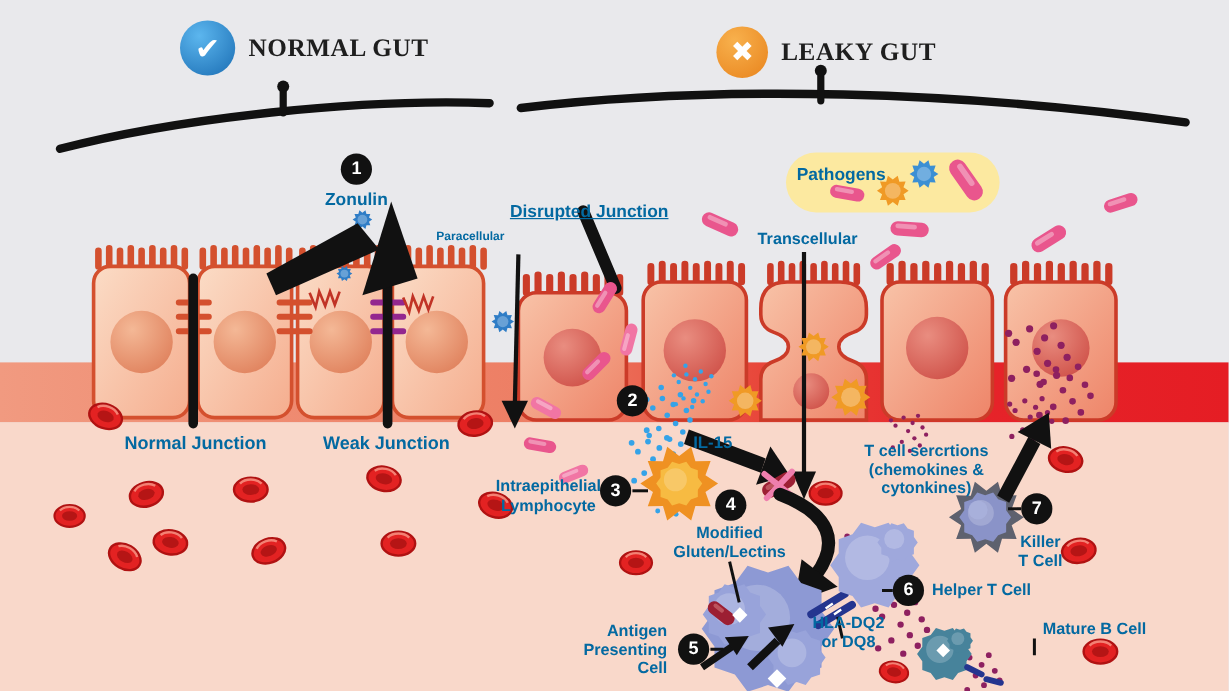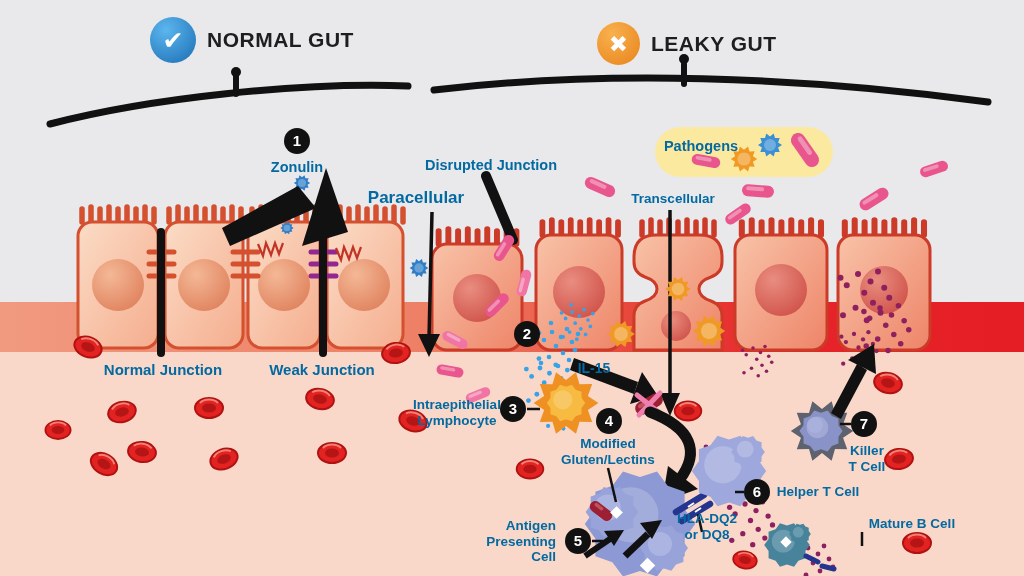--- a/index.html
+++ b/index.html
@@ -11,21 +11,21 @@
        white-space:pre-line;letter-spacing:0;}
   .lbl.right{transform:translate(-100%,-50%);text-align:right;}
   .badge{position:absolute;width:26px;height:26px;border-radius:50%;background:#111;
          color:#fff;font-weight:bold;font-size:15px;line-height:26px;text-align:center;}
   .hdr{position:absolute;display:flex;align-items:center;gap:11px;}
   .hicon{width:46px;height:46px;border-radius:50%;display:flex;align-items:center;
          justify-content:center;color:#fff;font-size:25px;font-weight:bold;
          font-family:"DejaVu Sans",sans-serif;}
   .hicon.blue{background:radial-gradient(circle at 35% 28%,#5cb6ee,#1a6db3);}
   .hicon.orange{background:radial-gradient(circle at 35% 28%,#f8b14d,#e8831c);width:43px;height:43px;font-size:23px;}
-  .htxt{font-family:Liberation Sans, sans-serif;font-weight:bold;
+  .htxt{font-family:Liberation Serif, serif;font-weight:bold;
         font-size:21px;color:#1e1e1e;letter-spacing:.5px;}
 </style>
 </head>
 <body>
 
 <div class="stage">
 
 <svg width="1024" height="576" viewBox="0 0 1024 576">
   <defs>
     <linearGradient id="bandGrad" x1="0" y1="0" x2="1" y2="0">
@@ -370,31 +370,34 @@
 
 <div class="badge" style="left:284px;top:128px;">1</div>
 <div class="badge" style="left:514px;top:321px;">2</div>
 <div class="badge" style="left:500px;top:396px;">3</div>
 <div class="badge" style="left:596px;top:408px;">4</div>
 <div class="badge" style="left:565px;top:528px;">5</div>
 <div class="badge" style="left:744px;top:479px;">6</div>
 <div class="badge" style="left:851px;top:411px;">7</div>
 
 <div class="lbl" style="left:297px;top:167px;font-size:14.5px;">Zonulin</div>
-<div class="lbl" style="left:416px;top:198px;font-size:17px;">Paracellular</div>
-<div class="lbl" style="left:491px;top:165px;font-size:14.5px;">Disrupted Junction</div>
+<div class="lbl" style="left:392px;top:198px;font-size:10px;">Paracellular</div>
+<div class="lbl" style="left:491px;top:177px;font-size:14.5px;text-decoration:underline;">Disrupted Junction</div>
 <div class="lbl" style="left:673px;top:199px;">Transcellular</div>
 <div class="lbl" style="left:701px;top:146px;font-size:14.5px;">Pathogens</div>
 <div class="lbl" style="left:163px;top:370px;font-size:15px;">Normal Junction</div>
 <div class="lbl" style="left:322px;top:370px;font-size:15px;">Weak Junction</div>
 <div class="lbl" style="left:594px;top:368px;font-size:14px;">IL-15</div>
 <div class="lbl" style="left:457px;top:400px;margin-top:13px;">Intraepithelial
 Lymphocyte</div>
 <div class="lbl" style="left:608px;top:452px;">Modified
 Gluten/Lectins</div>
+<div class="lbl" style="left:772px;top:391px;">T cell sercrtions
+(chemokines &amp;
+cytonkines)</div>
 <div class="lbl" style="left:867px;top:459px;">Killer
 T Cell</div>
 <div class="lbl" style="left:818px;top:492px;">Helper T Cell</div>
 <div class="lbl" style="left:707px;top:527px;">HLA-DQ2
 or DQ8</div>
 <div class="lbl right" style="left:556px;top:541px;">Antigen
 Presenting
 Cell</div>
 <div class="lbl" style="left:912px;top:524px;">Mature B Cell</div>
 

